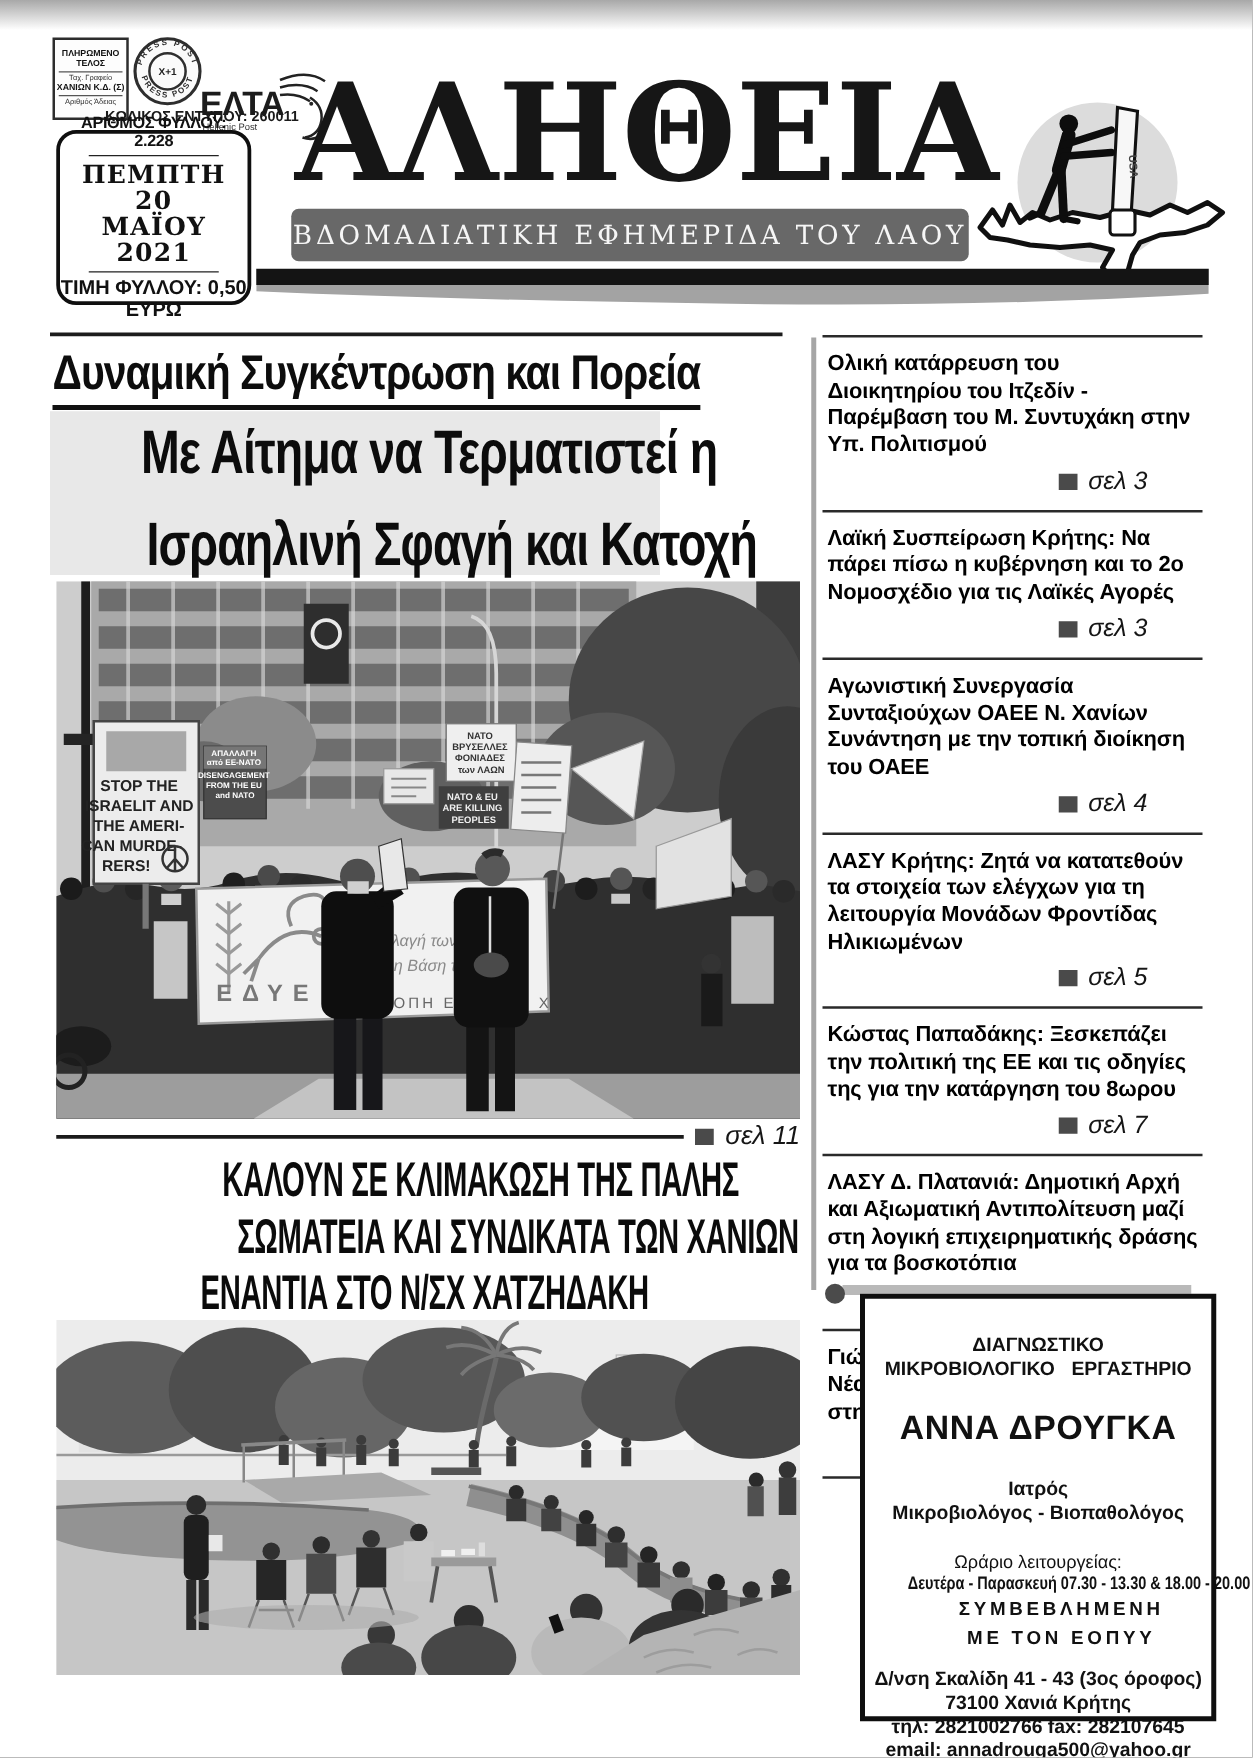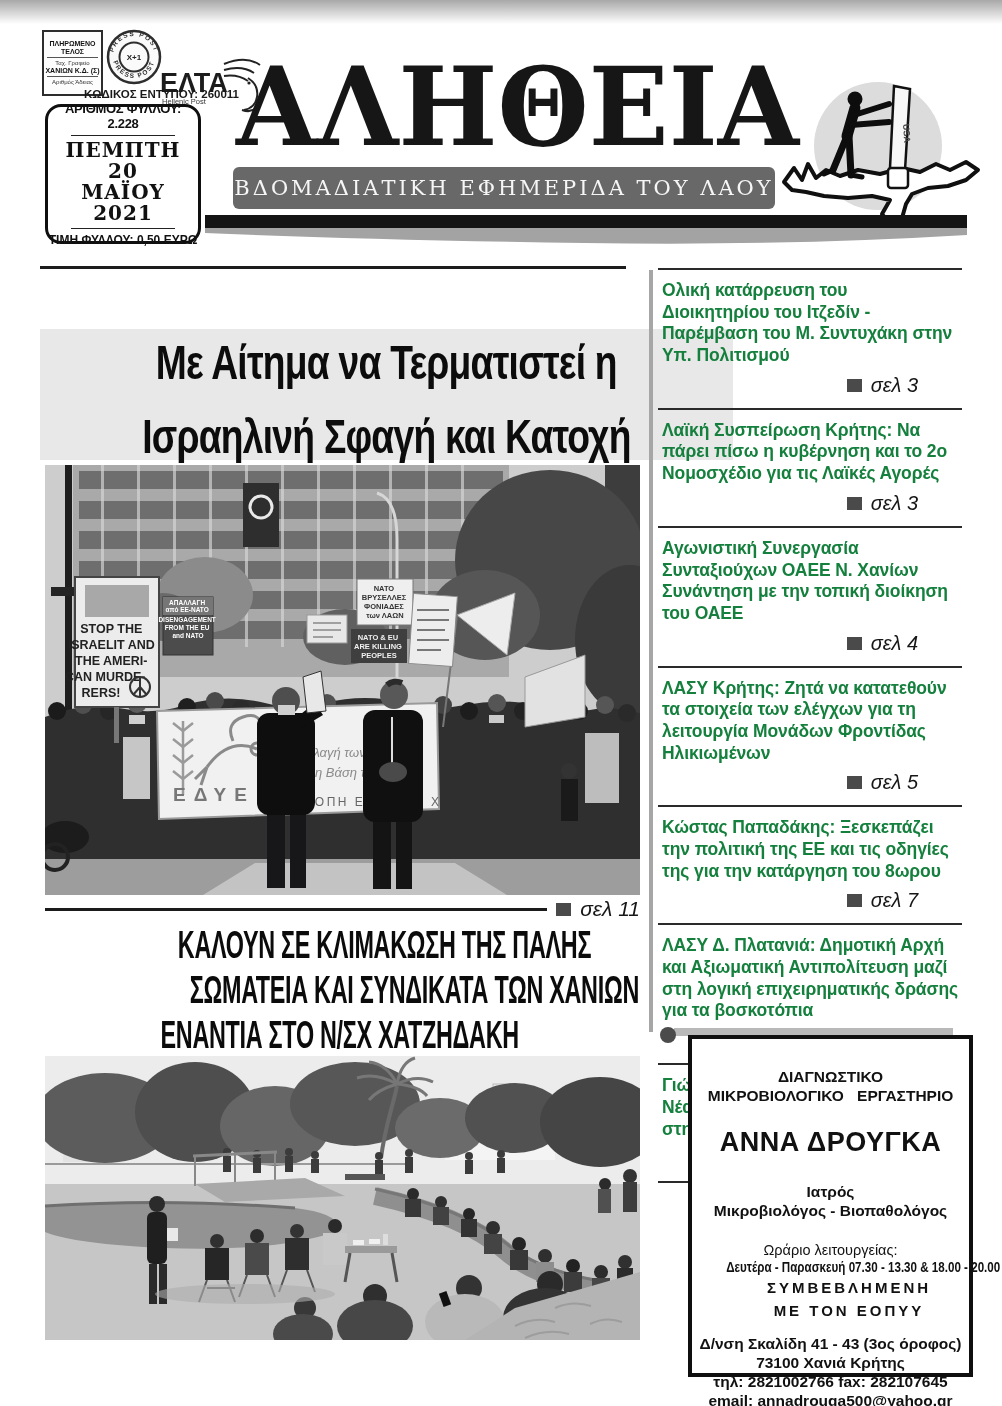--- a/index.html
+++ b/index.html
@@ -13,53 +13,53 @@
           display:flex;flex-direction:column;justify-content:center;text-align:center;}
   .postal .b7{font-weight:bold;font-size:7px;line-height:8px;}
   .postal .s6{font-size:6px;line-height:8px;color:#333;}
   .postal .sep{border-top:1px solid #555;margin:1px 3px;}
   .printcode{left:84px;top:88px;width:230px;font-weight:bold;font-size:11.5px;color:#1a1a1a;}
   .issuebox{left:45px;top:104px;width:150px;height:134px;border:3.5px solid #0f0f0f;border-radius:16px;
             background:#fff;display:flex;flex-direction:column;align-items:center;justify-content:center;text-align:center;}
   .issuebox .no{font-weight:bold;font-size:13px;letter-spacing:-.3px;}
   .issuebox .rule{width:104px;border-top:1.5px solid #222;margin:4px 0;}
   .issuebox .date{font-family:"DejaVu Serif",serif;font-weight:bold;font-size:20px;line-height:21px;letter-spacing:1px;}
-  .issuebox .price{font-weight:bold;font-size:12px;}
+  .issuebox .price{font-weight:bold;font-size:16px;}
   
   .masthead{left:236px;top:48px;width:535px;height:118px;white-space:nowrap;}
   .masthead span{display:inline-block;font-family:"DejaVu Serif",serif;font-weight:bold;
                  font-size:108px;line-height:118px;color:#161616;transform:scaleX(.97);transform-origin:left center;}
   .subbar{left:233px;top:167px;width:542px;height:42px;background:#686868;border-radius:6px;
           display:flex;align-items:center;justify-content:center;}
   .subbar span{font-family:"DejaVu Serif",serif;font-size:21px;color:#f6f6f6;letter-spacing:3px;white-space:nowrap;}
   .blackbar{left:205px;top:215px;width:762px;height:13px;background:#141414;}
   
   .ruletop{left:40px;top:266px;width:586px;height:3px;background:#1c1c1c;}
   .kicker{left:42px;top:277px;width:600px;}
   .kicker span{display:inline-block;white-space:nowrap;font-weight:bold;font-size:39px;letter-spacing:-1px;
                transform:scaleX(.84);transform-origin:left top;border-bottom:4px solid #111;padding-bottom:3px;color:#0d0d0d;}
-  .greyhead{left:40px;top:329px;width:693px;height:131px;background:#e8e8e8;text-align:center;padding-top:2px;box-sizing:border-box;}
+  .greyhead{left:40px;top:329px;width:488px;height:131px;background:#e8e8e8;text-align:center;padding-top:2px;box-sizing:border-box;}
   .greyhead div{line-height:62px;}
   .greyhead span{display:inline-block;white-space:nowrap;font-weight:bold;font-size:49px;letter-spacing:-1px;
                  transform:scaleX(.76);transform-origin:center;color:#0c0c0c;}
   .cap{display:flex;align-items:center;gap:9px;}
   .cap .ln{flex:1;border-top:3px solid #1b1b1b;}
   .cap .square{width:15px;height:13px;background:#4a4a4a;flex:none;}
   .cap .pg{font-style:italic;font-size:21px;white-space:nowrap;color:#161616;}
   .cap11{left:45px;top:896px;width:595px;height:26px;}
   .cap1213{left:45px;top:1424px;width:595px;height:26px;}
   .hl2{left:40px;top:926px;width:600px;text-align:center;}
   .hl2 div{line-height:37px;}
   .hl2 span{display:inline-block;white-space:nowrap;font-weight:bold;font-size:39px;letter-spacing:-.5px;
             transform:scaleX(.60);transform-origin:center;color:#0b0b0b;}
   
   .divider{left:649px;top:270px;width:4px;height:762px;background:#a6a6a6;}
   .sidebar{left:658px;top:268px;width:304px;}
   .sb-item{border-top:2px solid #2a2a2a;padding:10px 4px 0 4px;}
-  .sb-item .txt{font-weight:bold;font-size:17.5px;line-height:1.24;letter-spacing:-.1px;white-space:pre-line;color:#15803d;}
+  .sb-item .txt{font-weight:bold;font-size:17.5px;line-height:1.24;letter-spacing:-.1px;white-space:pre-line;color:#000000;}
   .sb-item .mk{display:flex;justify-content:flex-end;align-items:center;gap:9px;margin:7px 40px 11px 0;}
   .sb-item .square{width:15px;height:13px;background:#4a4a4a;}
   .sb-item .pg{font-style:italic;font-size:20px;color:#161616;}
   .sb-end{border-top:2px solid #2a2a2a;}
   
   .ad-topbar{left:674px;top:1028px;width:279px;height:8px;background:#b9b9b9;}
   .ad-circle{left:660px;top:1027px;width:16px;height:16px;border-radius:50%;background:#4b4b4b;}
   .adframe{left:668px;top:1035px;width:285px;height:342px;border:4px solid #0f0f0f;background:#fff;
            box-sizing:border-box;text-align:center;padding-top:28px;margin-left:20px;}
   .adframe .b15{font-weight:bold;font-size:15.5px;line-height:19px;}
@@ -155,20 +155,23 @@
       <path d="M73,97 L84,99" stroke-width="5"></path>
     </g>
   </svg>
 
   <div class="abs blackbar"></div>
   <svg class="abs" style="left:205px;top:228px" width="762" height="20" viewBox="0 0 762 20">
     <path d="M0,0 H762 V7 Q580,18 380,15 Q160,12 0,5 Z" fill="#a3a3a3"></path>
   </svg>
 
   <div class="abs ruletop"></div>
+  <div class="abs kicker">
+    <span>Δυναμική Συγκέντρωση και Πορεία</span>
+  </div>
   <div class="abs greyhead">
     <div><span>Με Αίτημα να Τερματιστεί η</span></div>
     <div><span>Ισραηλινή Σφαγή και Κατοχή</span></div>
   </div>
 
   <svg class="abs" style="left:45px;top:465px" width="595" height="430" viewBox="0 0 595 430">
     <rect width="595" height="430" fill="#cdcdcd"></rect>
     <rect x="28" y="0" width="436" height="212" fill="#a9a9a9"></rect>
     <g fill="#6e6e6e">
       <rect x="34" y="6" width="424" height="18"></rect>

